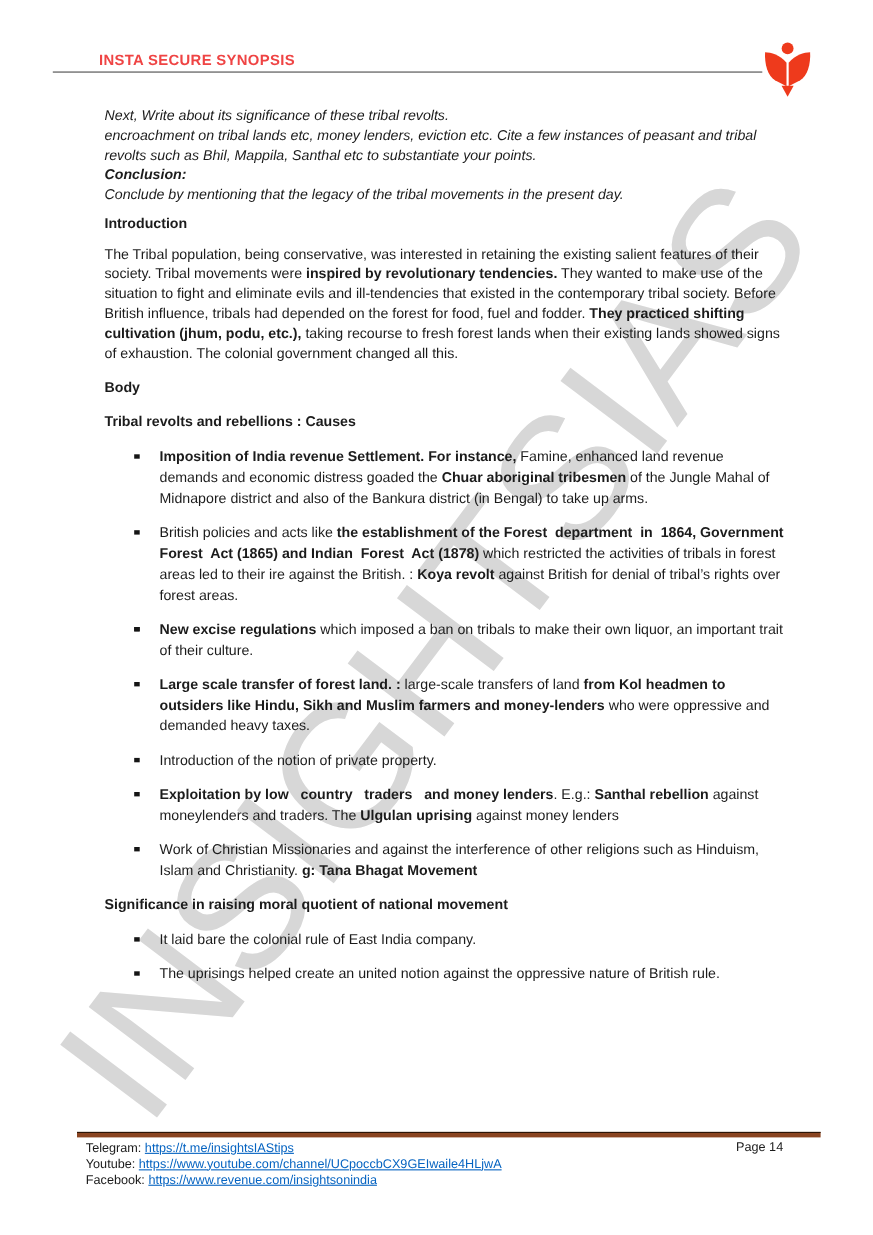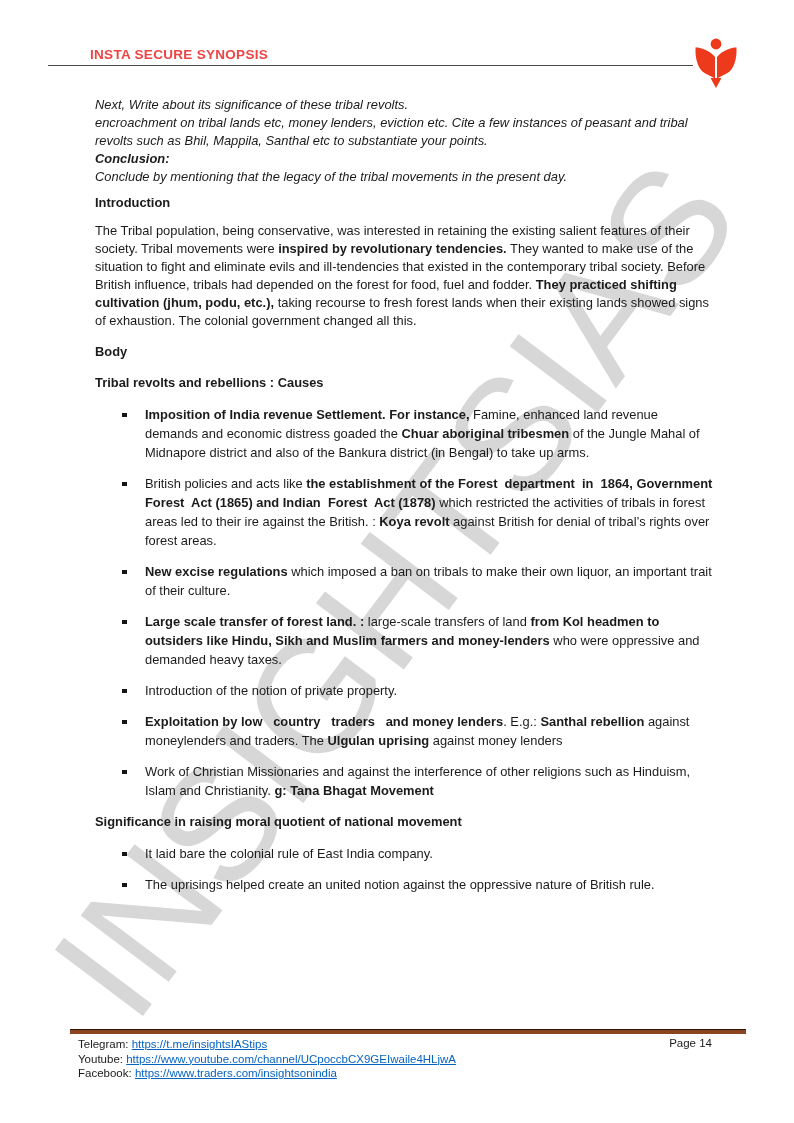--- a/index.html
+++ b/index.html
@@ -84,15 +84,15 @@
     <div class="li"><span class="marker"></span><span><span>Work of Christian Missionaries and against the interference of other religions such as Hinduism, Islam and Christianity. </span><span class="b">g: Tana Bhagat Movement</span></span></div>
     <div class="h"><span class="b">Significance in raising moral quotient of national movement</span></div>
     <div class="li"><span class="marker"></span><span><span>It laid bare the colonial rule of East India company.</span></span></div>
     <div class="li"><span class="marker"></span><span><span>The uprisings helped create an united notion against the oppressive nature of British rule.</span></span></div>
   </div>
 
 <div class="footer-rule"></div>
 <div class="footer-links">
     <div class="frow"><span>Telegram: </span><a href="#" class="link">https://t.me/insightsIAStips</a></div>
     <div class="frow"><span>Youtube: </span><a href="#" class="link">https://www.youtube.com/channel/UCpoccbCX9GEIwaile4HLjwA</a></div>
-    <div class="frow"><span>Facebook: </span><a href="#" class="link">https://www.traders.com/insightsonindia</a></div>
+    <div class="frow"><span>Facebook: </span><a href="#" class="link">https://www.revenue.com/insightsonindia</a></div>
   </div>
 <div class="page-num">Page 14</div>
 
 </body></html>

